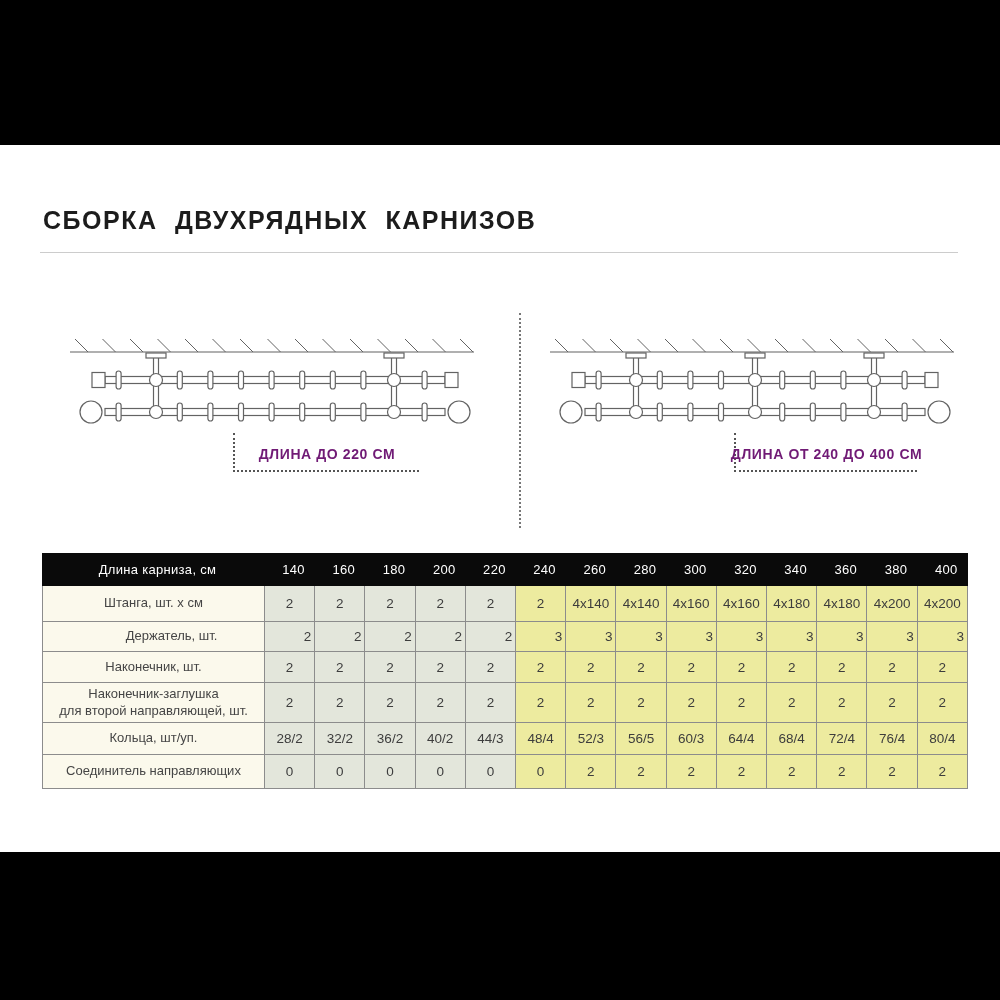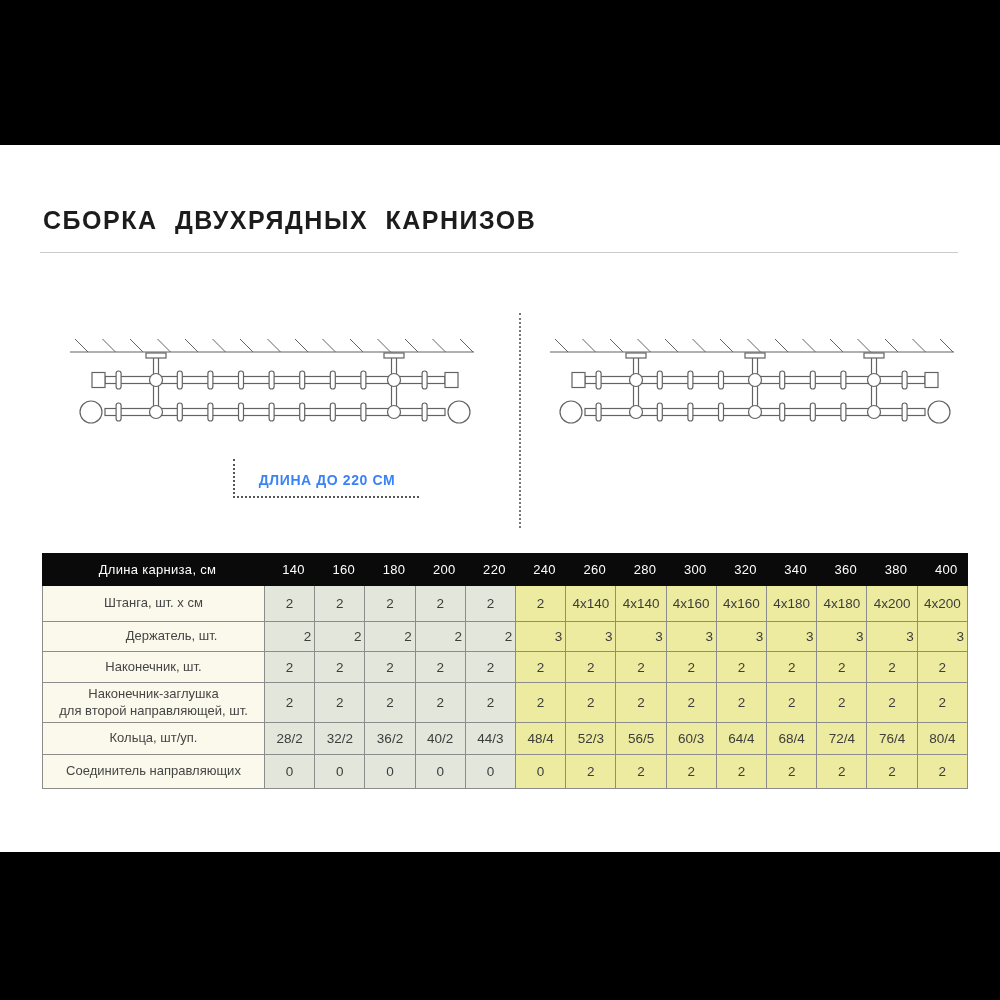--- a/index.html
+++ b/index.html
@@ -21,24 +21,24 @@
   .title-rule{position:absolute;left:40px;top:252px;width:918px;height:0;
     border-top:1px solid var(--rule);}
 
   .diagram-svg{position:absolute;top:315px;width:420px;height:120px;}
   .diagram-svg.left{left:62px;}
   .diagram-svg.right{left:542px;}
 
   .center-divider{position:absolute;left:519px;top:313px;height:215px;width:0;
     border-left:2px dotted #777777;}
 
-  .dim-label{position:absolute;top:459px;height:39px;
+  .dim-label{position:absolute;top:433px;height:39px;
     border-left:2px dotted var(--dotted);border-bottom:2px dotted var(--dotted);
     display:flex;align-items:flex-end;justify-content:center;
-    font-size:14px;font-weight:bold;color:#3b82f6;letter-spacing:.6px;
+    font-size:14px;font-weight:bold;color:#701a75;letter-spacing:.6px;
     padding-bottom:8px;white-space:nowrap;}
   .dim-label.left{left:233px;width:186px;}
   .dim-label.right{left:734px;width:183px;}
 
   .parts-table{position:absolute;left:42px;top:553px;width:926px;
     border-collapse:collapse;table-layout:fixed;color:var(--text);}
   .parts-table col.c-label{width:222px;}
   .parts-table th{background:var(--header-bg);color:var(--header-text);
     font-weight:normal;font-size:13px;height:32px;border:1px solid var(--header-bg);
     text-align:center;letter-spacing:.3px;padding-left:8px;}
@@ -168,20 +168,21 @@
       <rect stroke="#636363" stroke-width="1.2" fill="#fff" x="268.3" y="88" width="5" height="18" rx="2.5"></rect>
       <rect stroke="#636363" stroke-width="1.2" fill="#fff" x="298.9" y="56" width="5" height="18" rx="2.5"></rect>
       <rect stroke="#636363" stroke-width="1.2" fill="#fff" x="298.9" y="88" width="5" height="18" rx="2.5"></rect>
       <rect stroke="#636363" stroke-width="1.2" fill="#fff" x="360.09999999999997" y="56" width="5" height="18" rx="2.5"></rect>
       <rect stroke="#636363" stroke-width="1.2" fill="#fff" x="360.09999999999997" y="88" width="5" height="18" rx="2.5"></rect>
     </svg>
 
   <div class="center-divider"></div>
 
   <div class="dim-label left">ДЛИНА ДО 220 СМ</div>
+  <div class="dim-label right">ДЛИНА ОТ 240 ДО 400 СМ</div>
 
   <table class="parts-table">
     <colgroup>
       <col class="c-label">
     </colgroup>
   <thead>
         <tr>
           <th class="lbl">Длина карниза, см</th>
           <th>140</th>
           <th>160</th>

